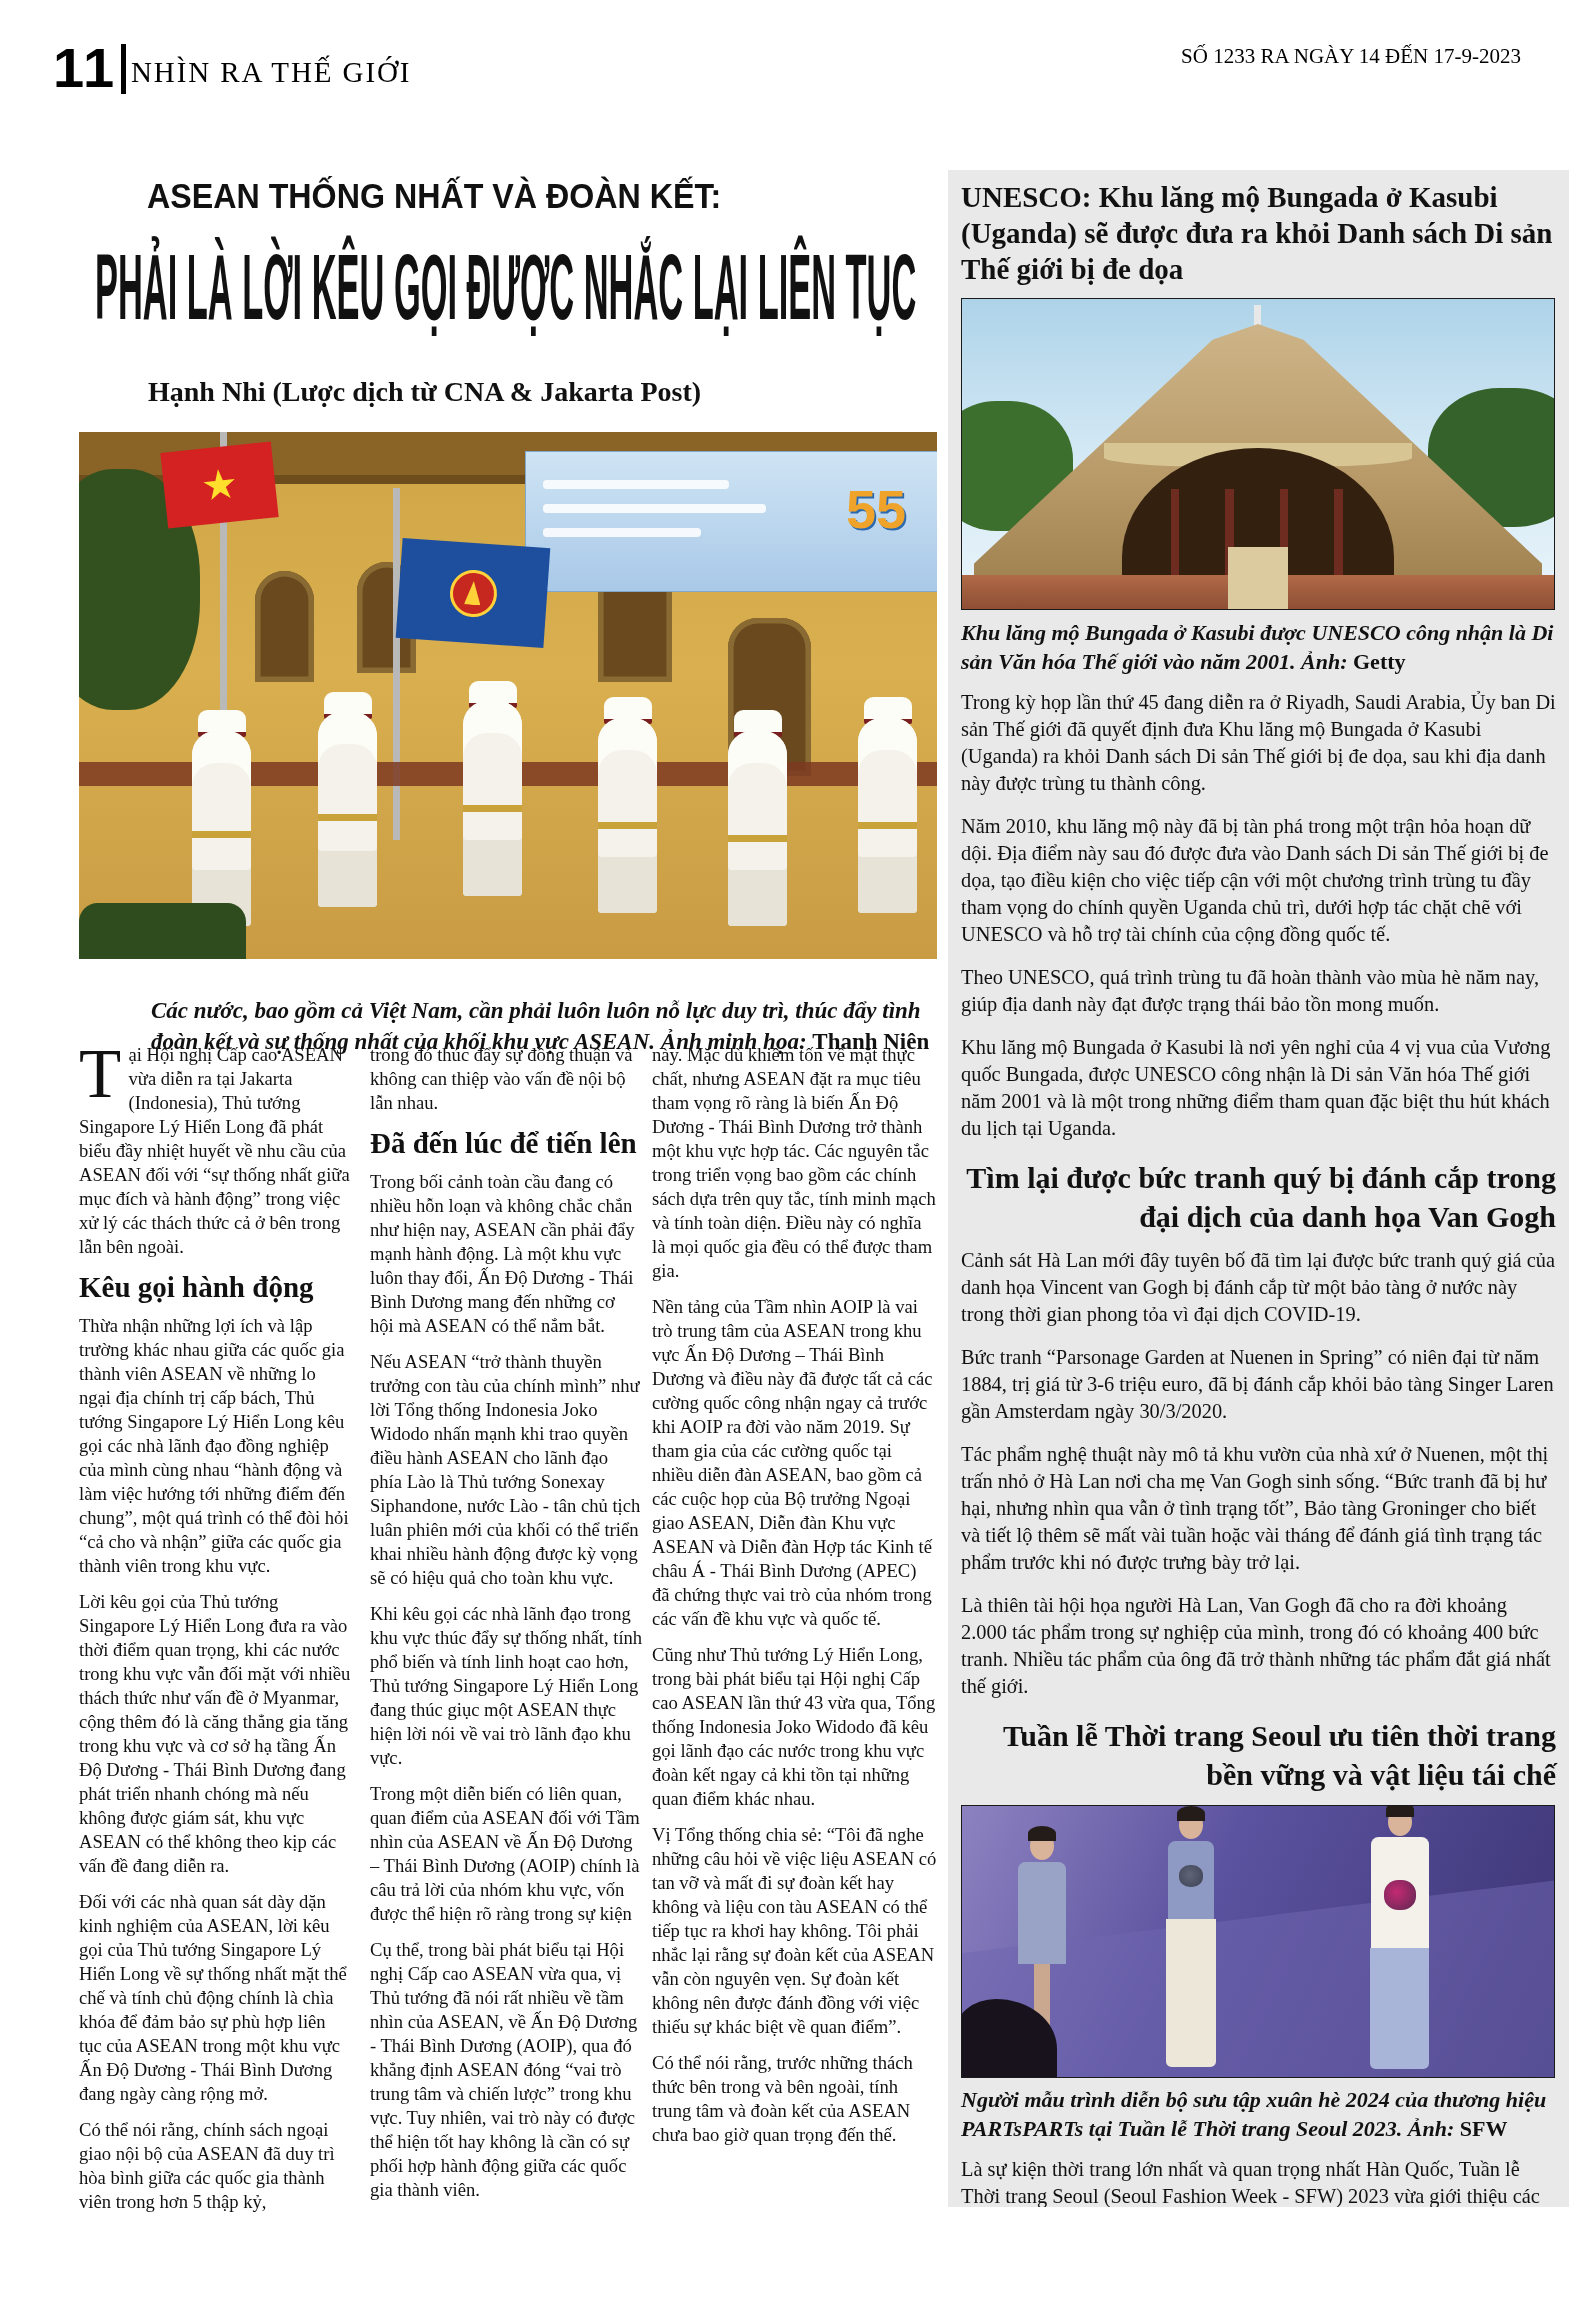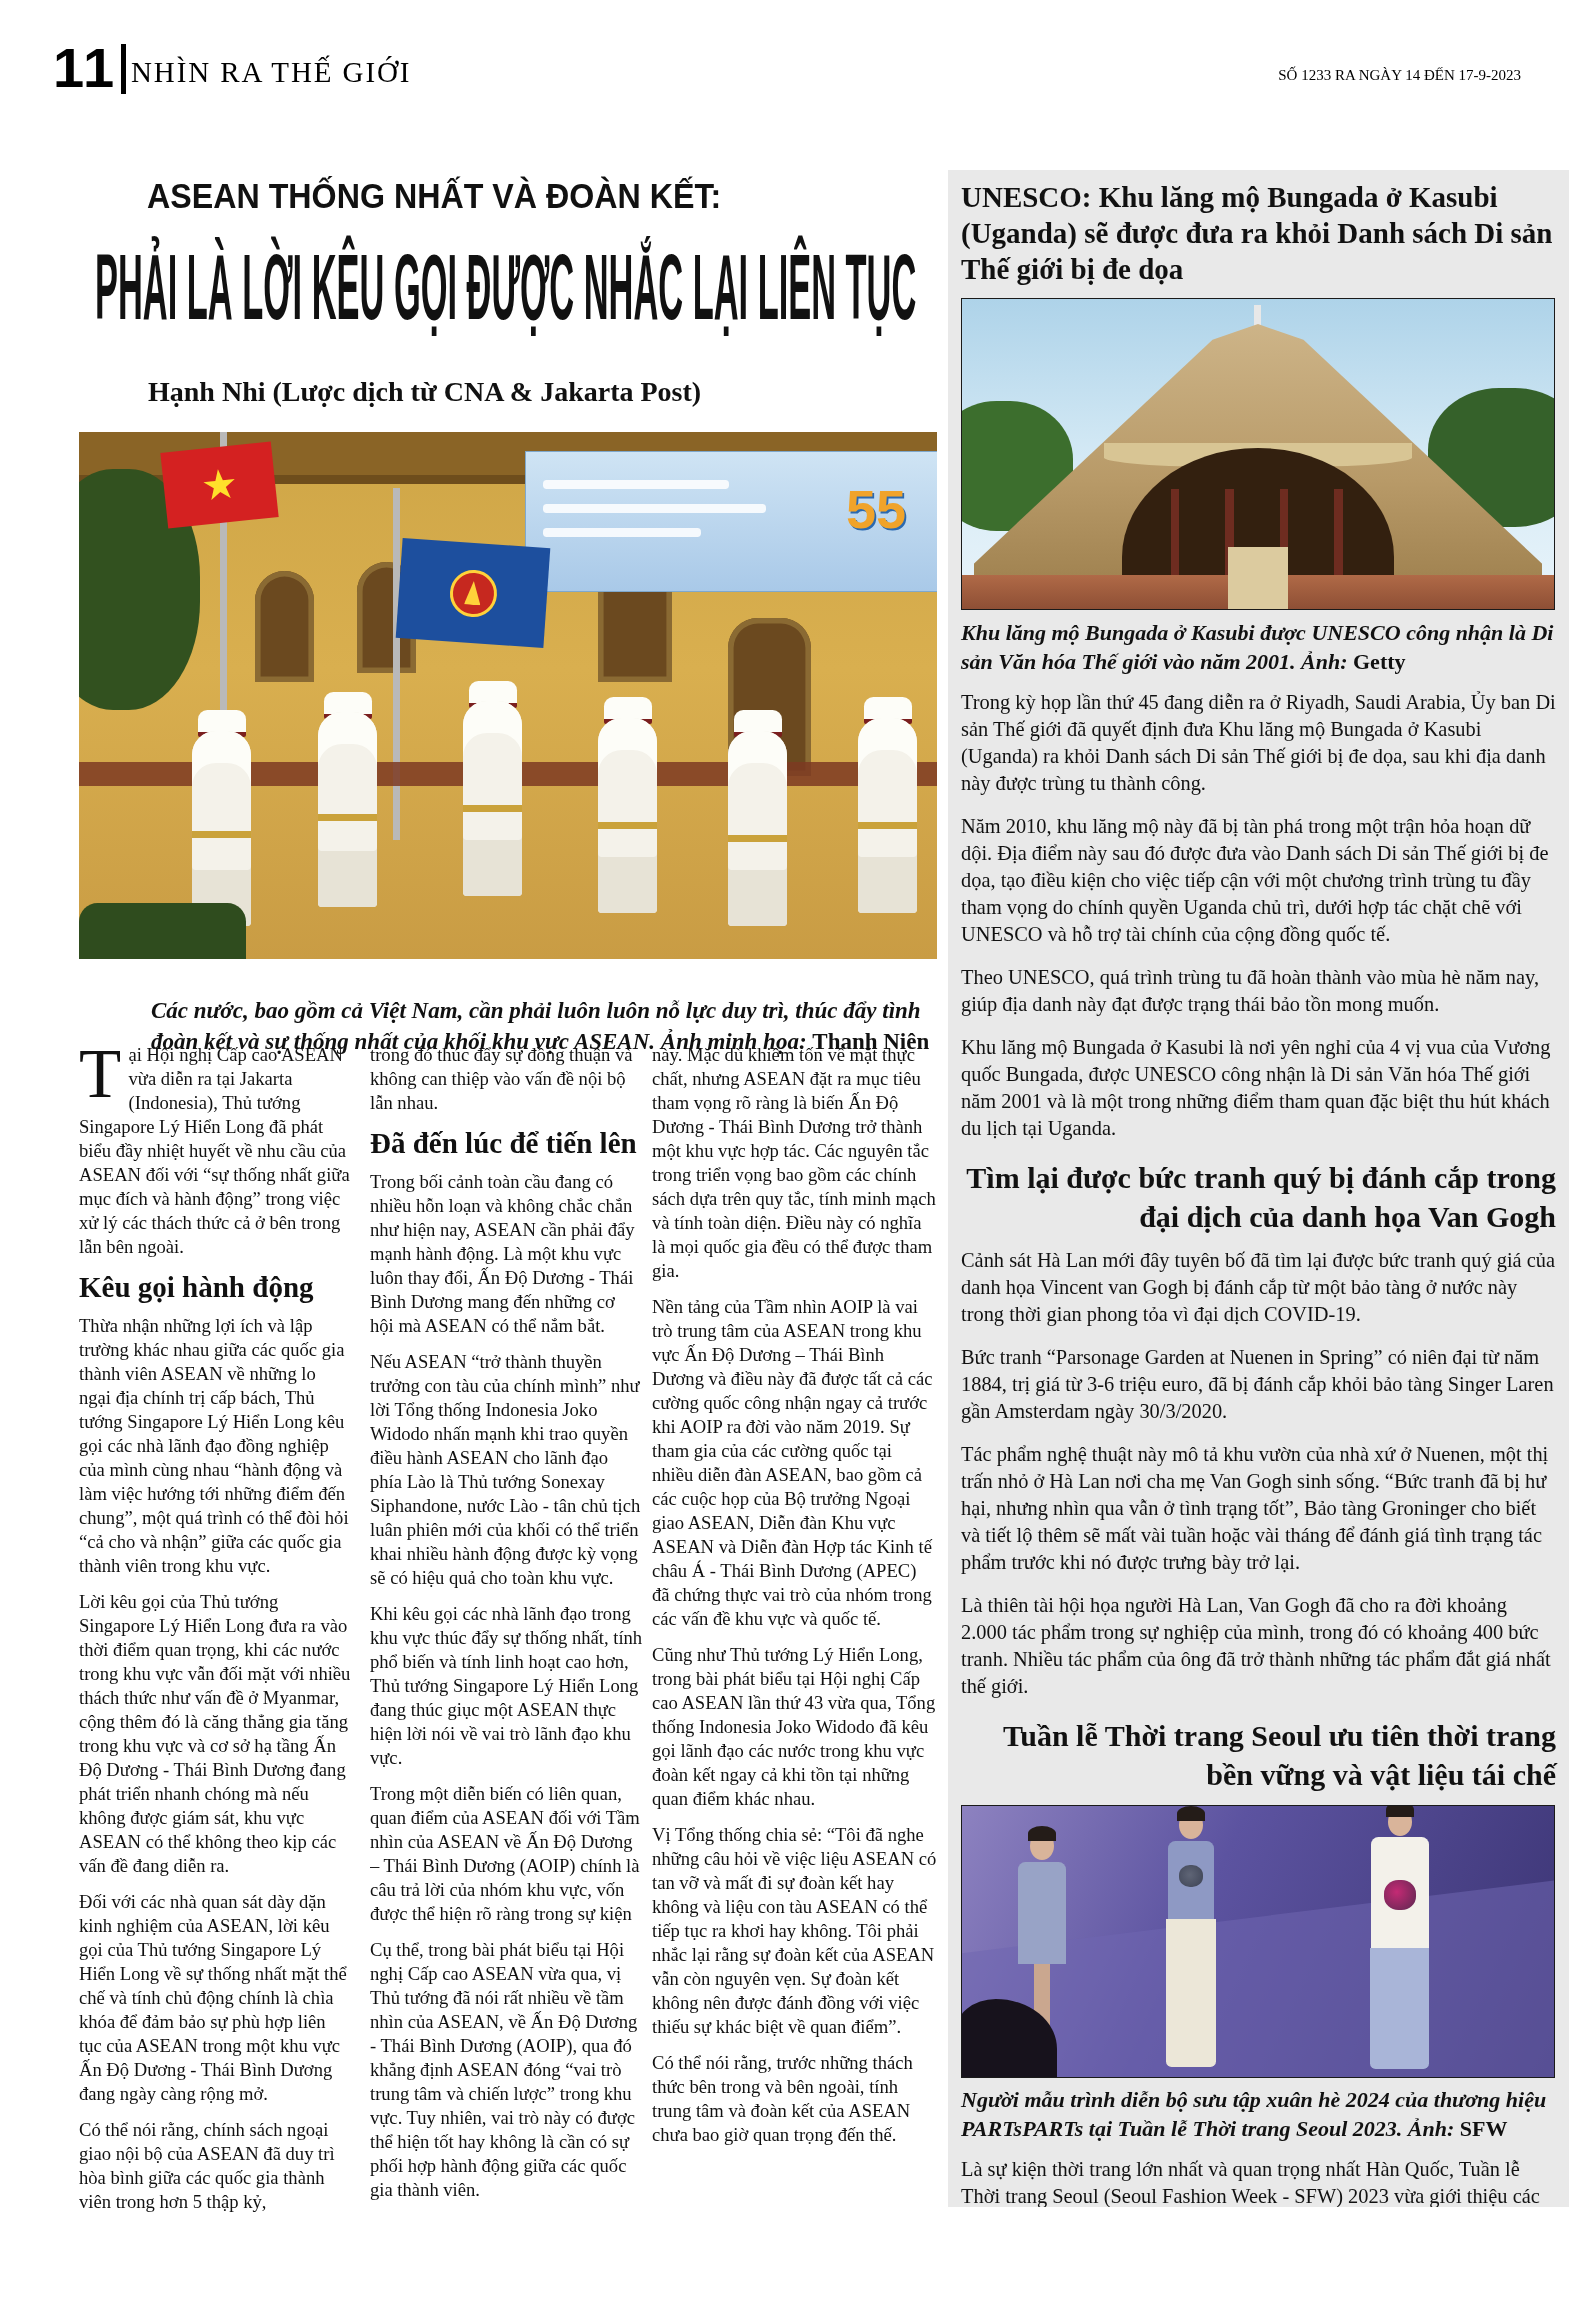--- a/index.html
+++ b/index.html
@@ -5,21 +5,21 @@
   html,body{margin:0;padding:0;}
   body{
     width:1589px;height:2301px;position:relative;background:#ffffff;
     font-family:"Liberation Serif", serif;color:#111;overflow:hidden;
   }
   
   .page-number{position:absolute;left:53px;top:35px;font-family:"Liberation Sans",sans-serif;
     font-weight:bold;font-size:56px;letter-spacing:1.9px;color:#000;}
   .header-bar{position:absolute;left:121px;top:44px;width:4.6px;height:50px;background:#000;}
   .section-title{position:absolute;left:131px;top:56px;font-size:29px;letter-spacing:1.9px;color:#000;}
-  .issue-info{position:absolute;right:68px;top:67px;font-size:15px;color:#000;}
+  .issue-info{position:absolute;right:68px;top:44px;font-size:21px;color:#000;}
 
   
   .kicker{position:absolute;left:147px;top:176px;font-family:"Liberation Sans",sans-serif;
     font-weight:bold;font-size:35px;white-space:nowrap;transform:scaleX(.92);transform-origin:left top;}
   .headline{position:absolute;left:95px;top:234px;font-family:"Liberation Sans",sans-serif;
     font-weight:bold;font-size:93px;line-height:1.15;white-space:nowrap;
     transform:scaleX(.37);transform-origin:left top;letter-spacing:0px;}
   .main-byline{position:absolute;left:148px;top:376px;font-weight:bold;font-size:28px;}
 
   

